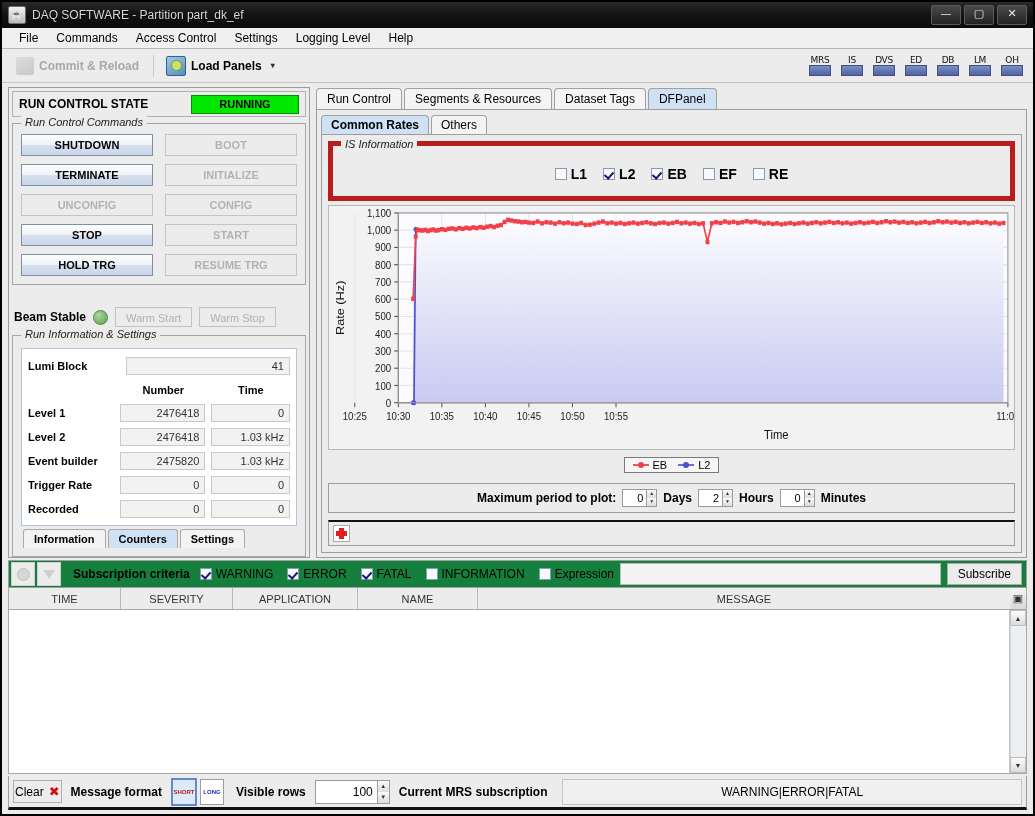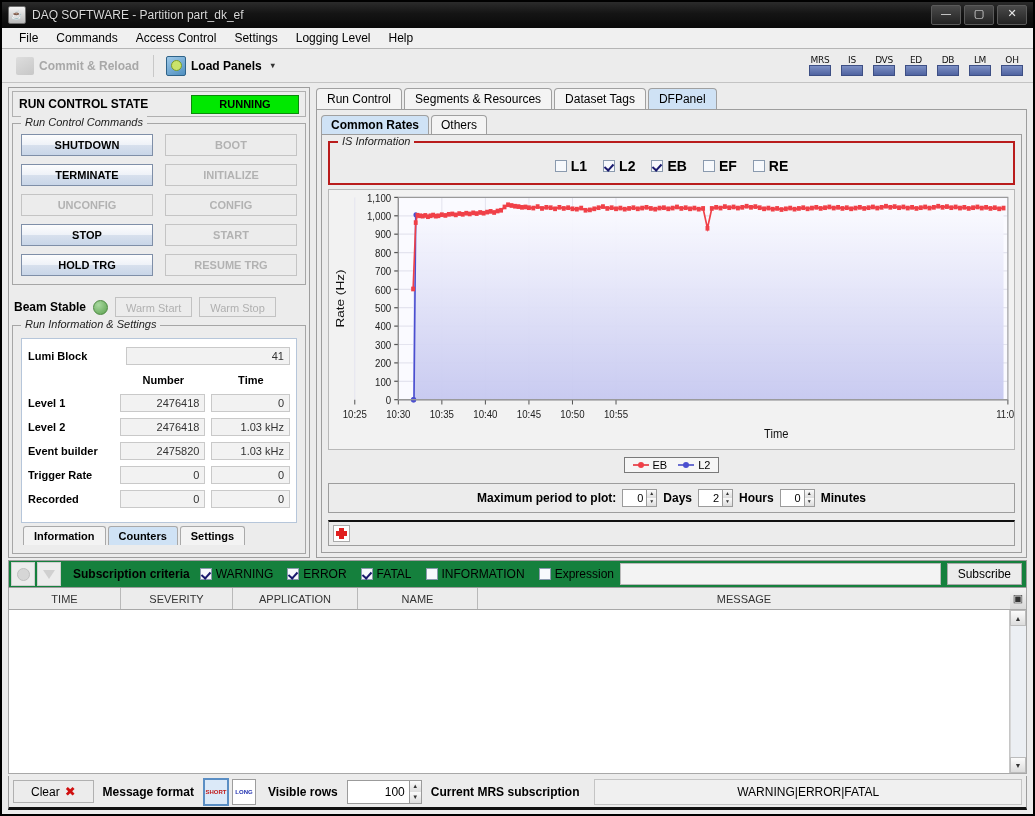--- a/index.html
+++ b/index.html
@@ -135,21 +135,21 @@
     height:22px;line-height:20px;text-align:center;
     font-size:11px;font-weight:bold;
     border:1px solid #7f8fa8;border-radius:0;
     background:linear-gradient(180deg,#fdfdfd 0%,#eef2f8 48%,#d7e0ed 52%,#c9d6e8 100%);
     color:#000;box-sizing:border-box;
   }
   .cmd-btn.disabled{
     border:1px solid #c4c4c4;color:#b2b2b2;
     background:#ececec;font-weight:bold;
   }
-  .beam-row{display:flex;align-items:center;gap:7px;margin-top:12px;padding:0 2px;}
+  .beam-row{display:flex;align-items:center;gap:7px;margin-top:22px;padding:0 2px;}
   .beam-label{font-size:12px;font-weight:bold;}
   .led{
     width:13px;height:13px;border-radius:50%;
     background:radial-gradient(circle at 35% 30%,#a9d9a0,#5aa04e);
     border:1px solid #4d8a42;
   }
   .warm-btn{
     flex:0 0 auto;padding:2px 10px;height:20px;line-height:16px;
     font-size:11px;color:#b0b0b0;border:1px solid #c2c2c2;
     background:#ececec;box-sizing:border-box;
@@ -201,22 +201,22 @@
     border:1px solid #a0a0a0;border-bottom:none;border-radius:4px 4px 0 0;
     background:#f4f4f4;height:19px;line-height:14px;box-sizing:border-box;
   }
   .subtab.active{background:#cfe2f5;}
   .subtab.inactive{font-weight:normal;}
   .subpane{
     flex:1 1 auto;border:1px solid #9d9d9d;background:#ececec;
     padding:6px;box-sizing:border-box;display:flex;flex-direction:column;gap:4px;min-height:0;
   }
   .isgroup{
-    border:2px solid #b91c1c;position:relative;
-    padding:14px 6px 8px 6px;box-sizing:border-box;height:44px;
+    border:5px solid #b91c1c;position:relative;
+    padding:14px 6px 8px 6px;box-sizing:border-box;height:60px;
     display:flex;align-items:center;justify-content:center;
   }
   .isgroup > .legend{
     position:absolute;top:-8px;left:8px;background:#ececec;padding:0 4px;
     font-size:11px;font-style:italic;color:#222;
   }
   .cb-row{display:flex;gap:16px;align-items:center;}
   .cb-wrap{display:flex;align-items:center;gap:4px;}
   .cb{
     width:12px;height:12px;border:1px solid #8a9aae;background:#f7f9fc;
@@ -336,21 +336,21 @@
     border:1px solid #bcbcbc;box-sizing:border-box;
     display:flex;align-items:center;justify-content:center;font-size:7px;color:#333;
   }
   .vs-track{flex:1 1 auto;background:#eceff3;border-left:1px solid #d6d6d6;}
   .statusbar{
     flex:0 0 34px;height:34px;display:flex;align-items:center;gap:0;
     border:1px solid #9d9d9d;border-top:none;background:#ececec;box-sizing:border-box;
     padding:0 4px;margin-top:2px;border-bottom:3px solid #111;
   }
   .clear-btn{
-    display:flex;align-items:center;gap:5px;padding:3px 17px;font-size:12px;
+    display:flex;align-items:center;gap:5px;padding:3px 1px;font-size:12px;
     border:1px solid #b0b0b0;background:#ececec;
   }
   .x-ico{color:#d01010;font-weight:bold;font-size:13px;font-family:"DejaVu Sans",sans-serif;}
   .sb-lab{font-size:12px;font-weight:bold;padding:0 9px;}
   .fmt-btn{
     width:22px;height:24px;border:1px solid #9d9d9d;background:#fff;
     display:flex;align-items:center;justify-content:center;margin-right:3px;
     font-size:6px;font-weight:bold;
   }
   .fmt-btn.sel{border:2px solid #5a8ec4;background:#dbe9f8;}

